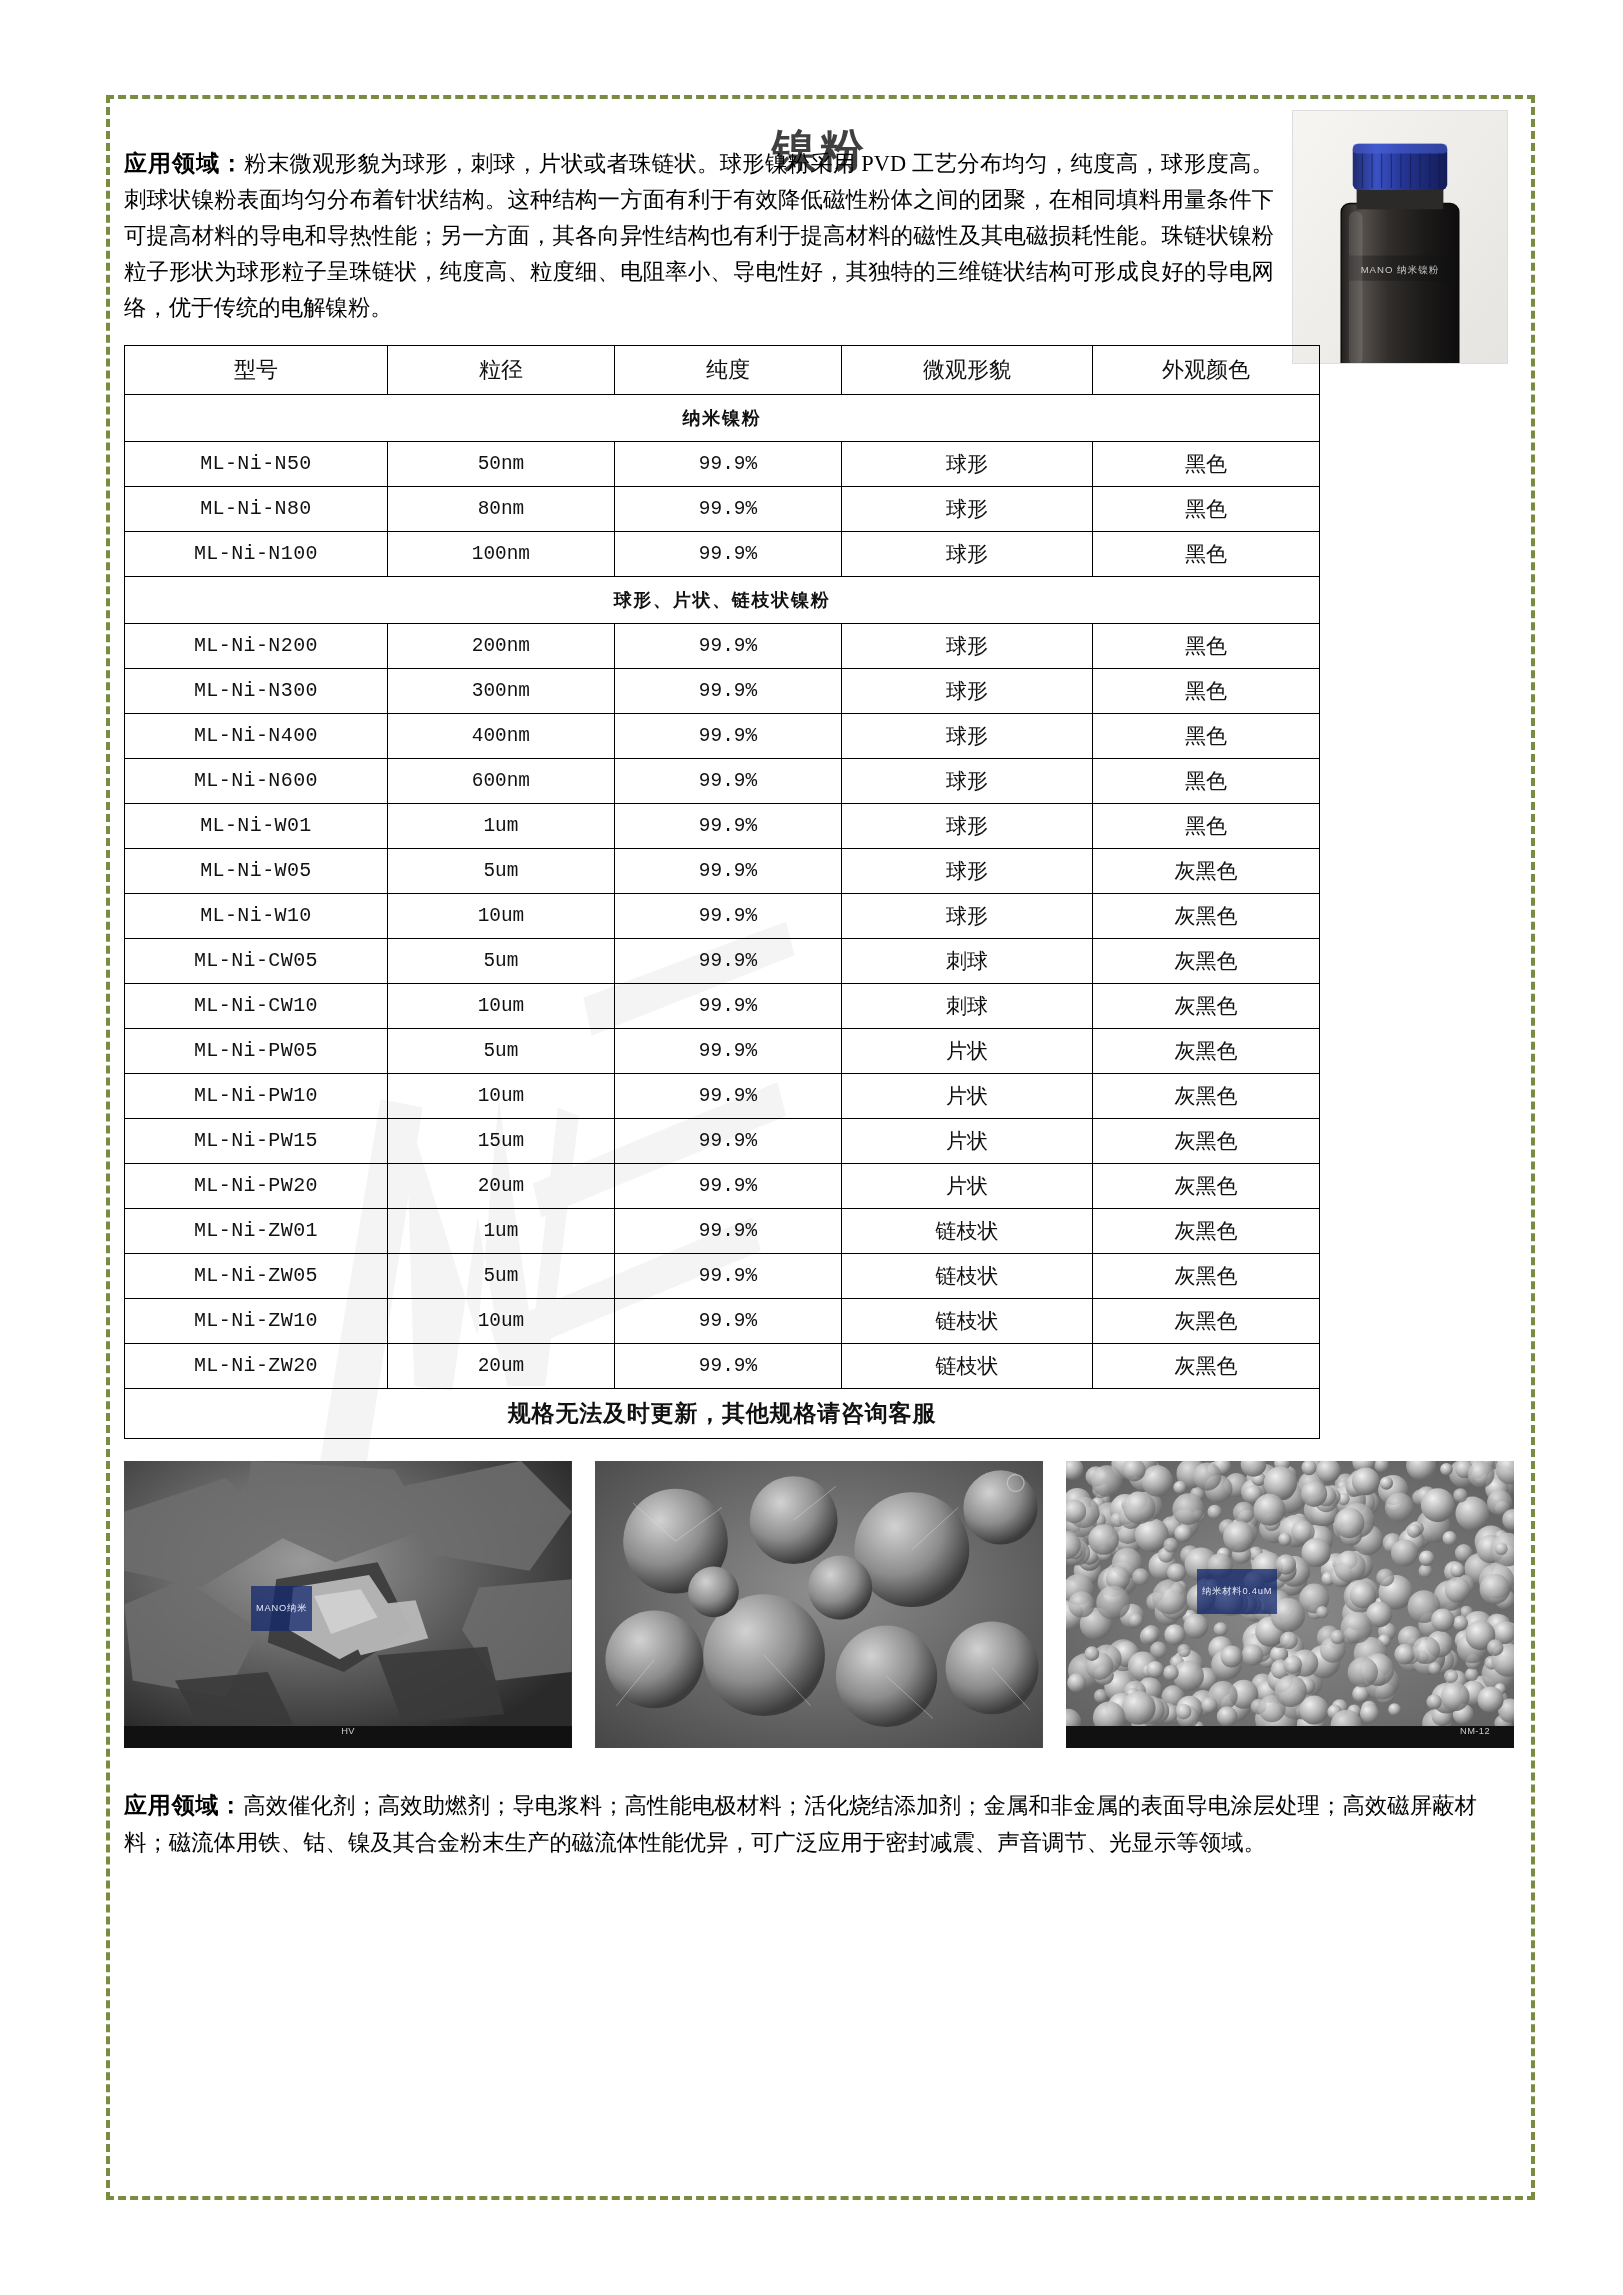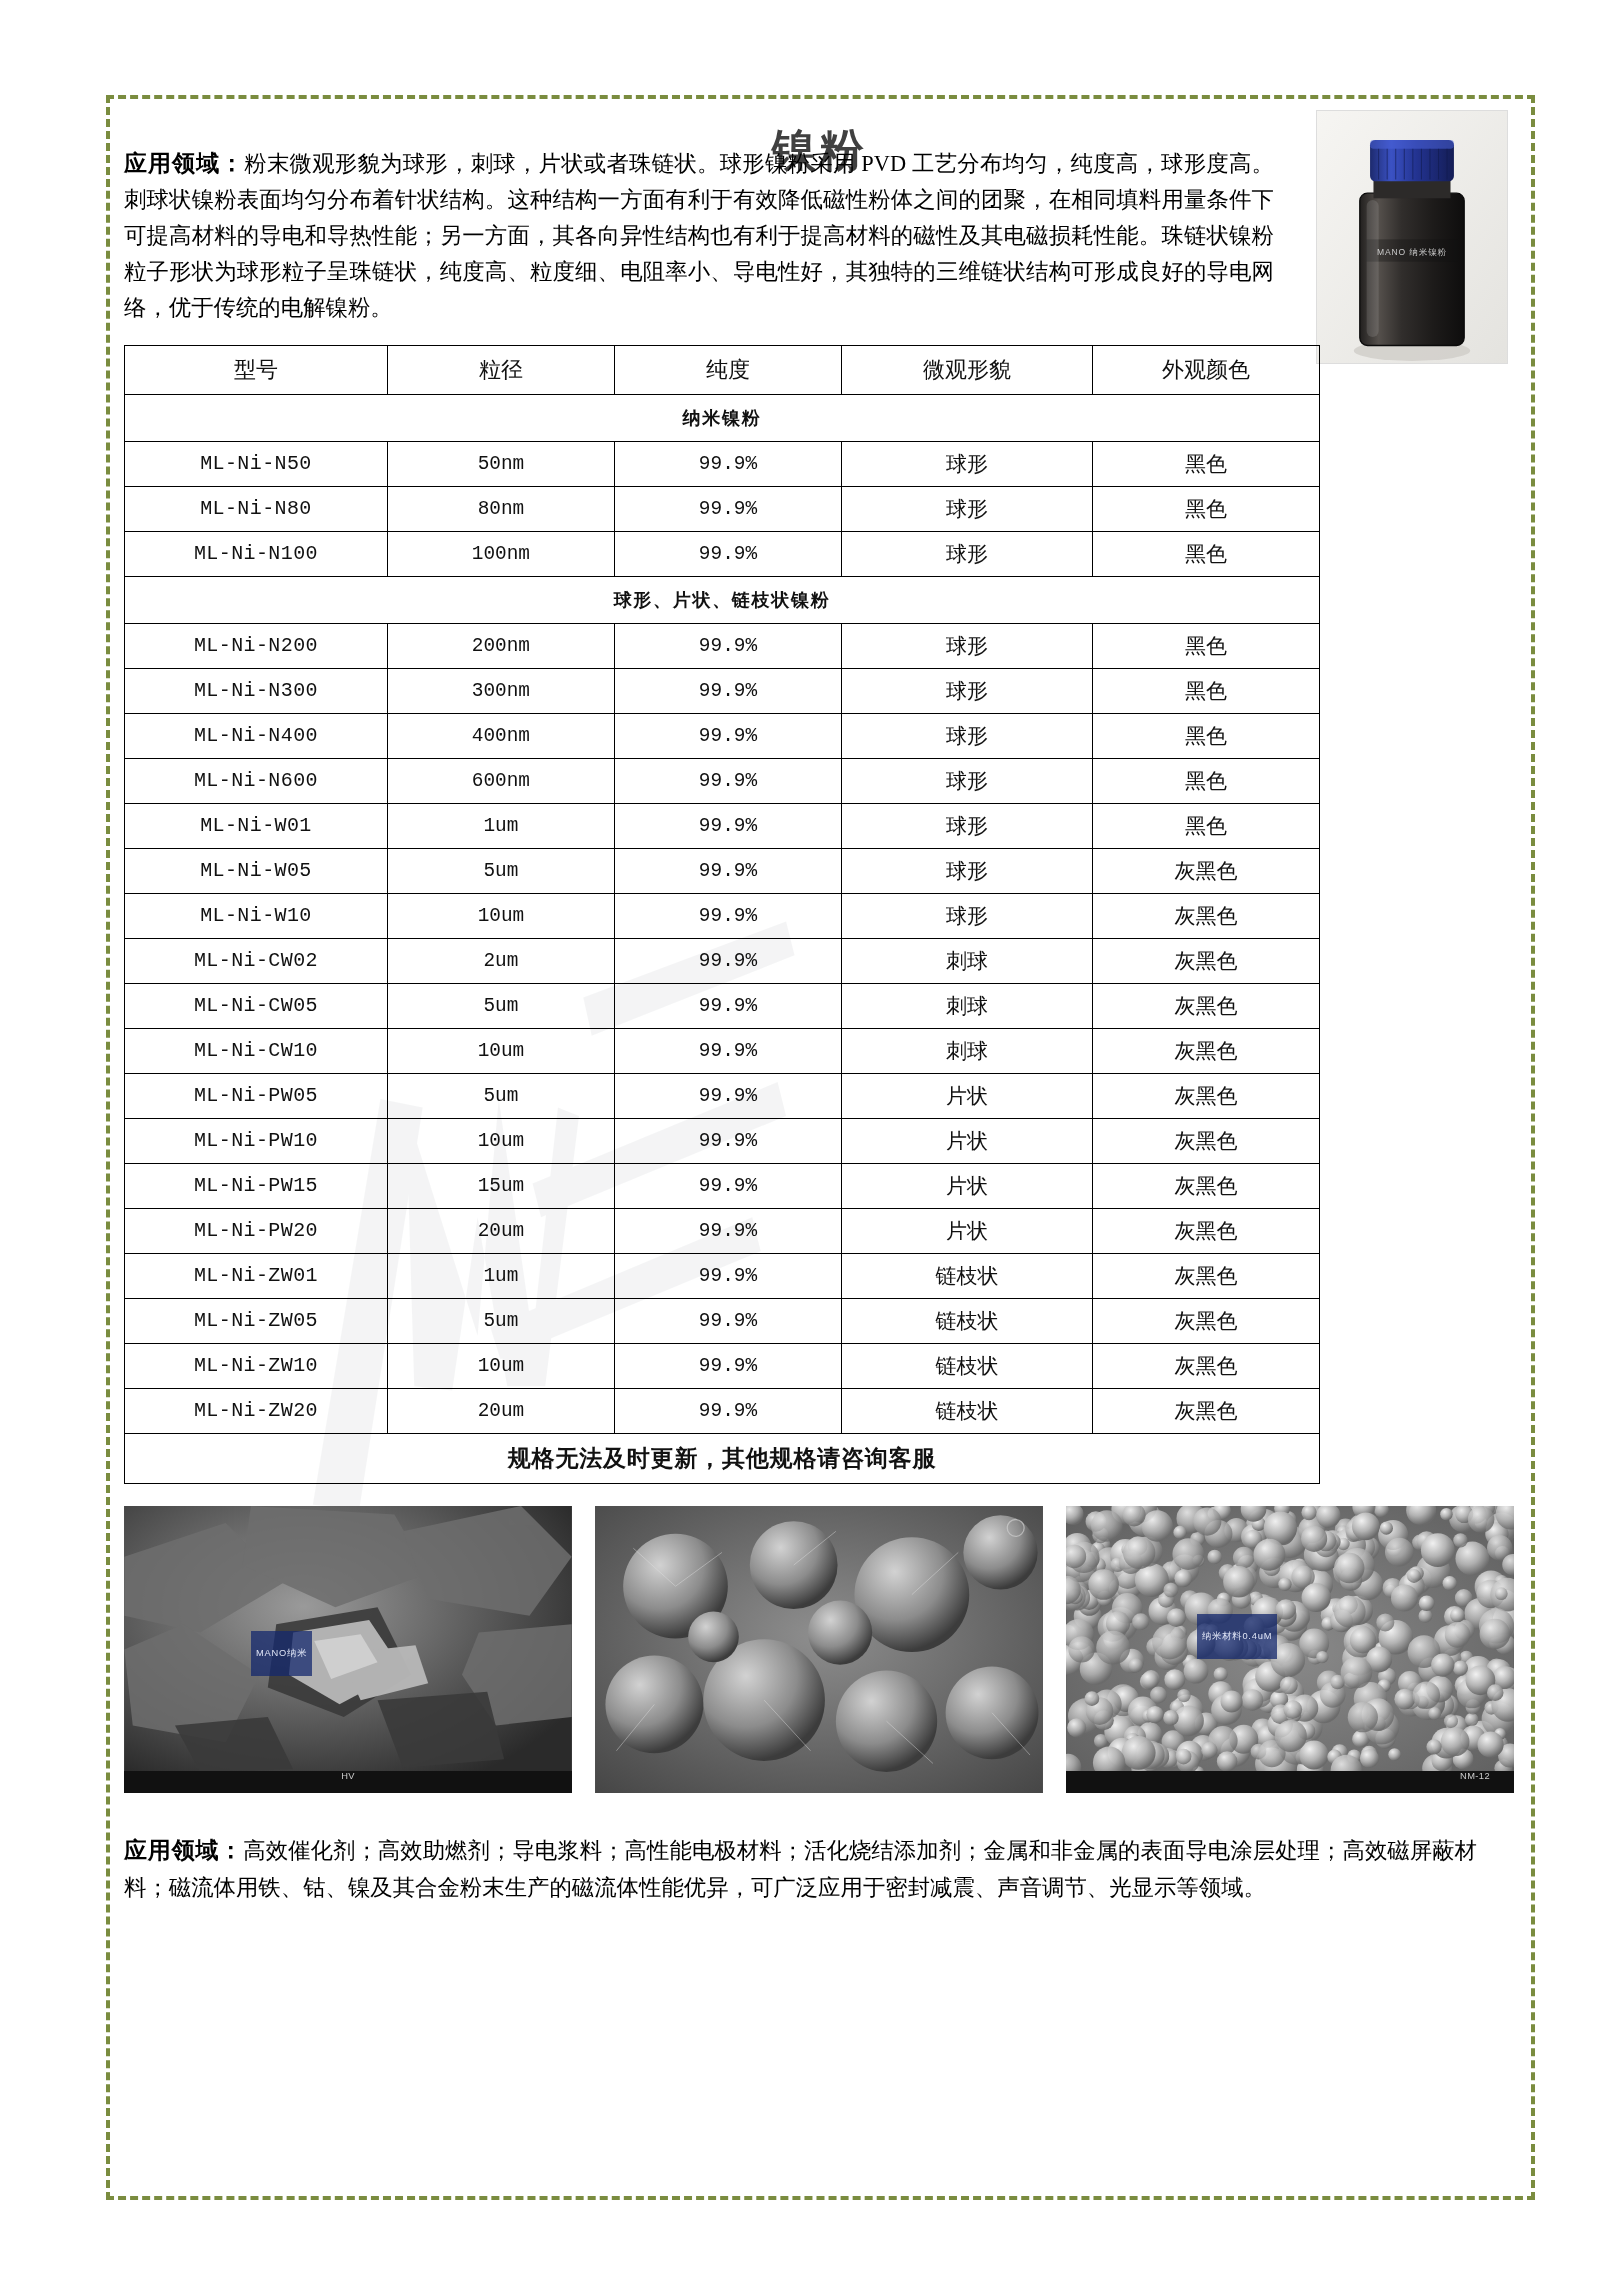--- a/index.html
+++ b/index.html
@@ -53,21 +53,21 @@
     text-align:center;
     font-family:"DejaVu Sans","Liberation Sans",sans-serif;
     font-weight:bold;
     font-size:44px;
     letter-spacing:3.4px;
     color:#404040;
   }
   .bottle-photo{
     position:absolute;
     right:6.8px;top:8.5px;
-    width:192px;height:254px;
+    width:216px;height:254px;
     background:#f2f1ee;
     overflow:hidden;
     border:0.8px solid #ddd;
     box-sizing:border-box;
   }
 
   .features{
     position:relative;
     z-index:2;
     margin-top:-108px;
@@ -346,27 +346,20 @@
             <td class="mono">5um</td>
             <td class="mono">99.9%</td>
             <td>球形</td>
             <td>灰黑色</td>
           </tr>
           <tr>
             <td class="model">ML-Ni-W10</td>
             <td class="mono">10um</td>
             <td class="mono">99.9%</td>
             <td>球形</td>
-            <td>灰黑色</td>
-          </tr>
-          <tr>
-            <td class="model">ML-Ni-CW02</td>
-            <td class="mono">2um</td>
-            <td class="mono">99.9%</td>
-            <td>刺球</td>
             <td>灰黑色</td>
           </tr>
           <tr>
             <td class="model">ML-Ni-CW05</td>
             <td class="mono">5um</td>
             <td class="mono">99.9%</td>
             <td>刺球</td>
             <td>灰黑色</td>
           </tr>
           <tr>

